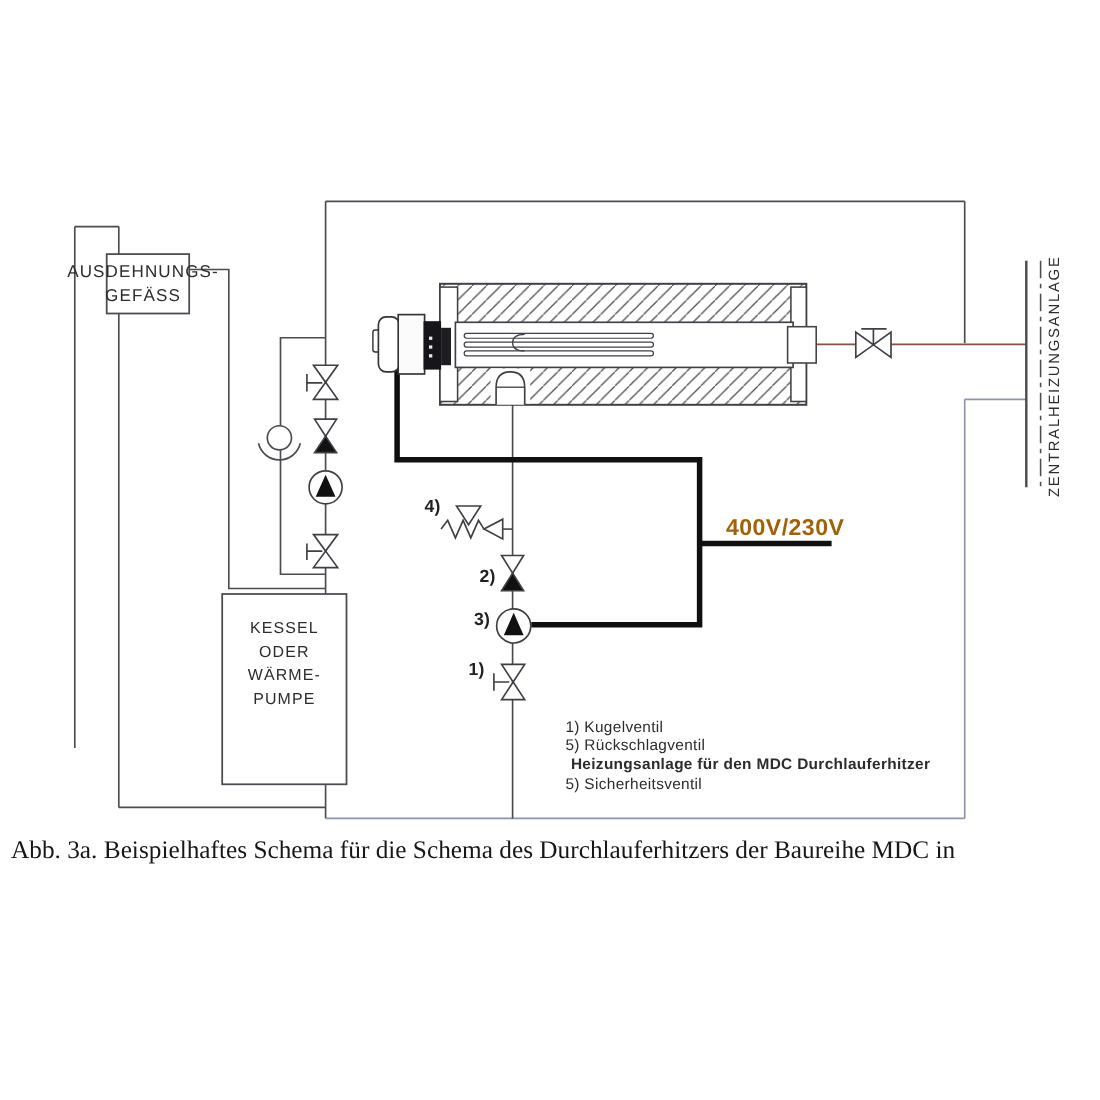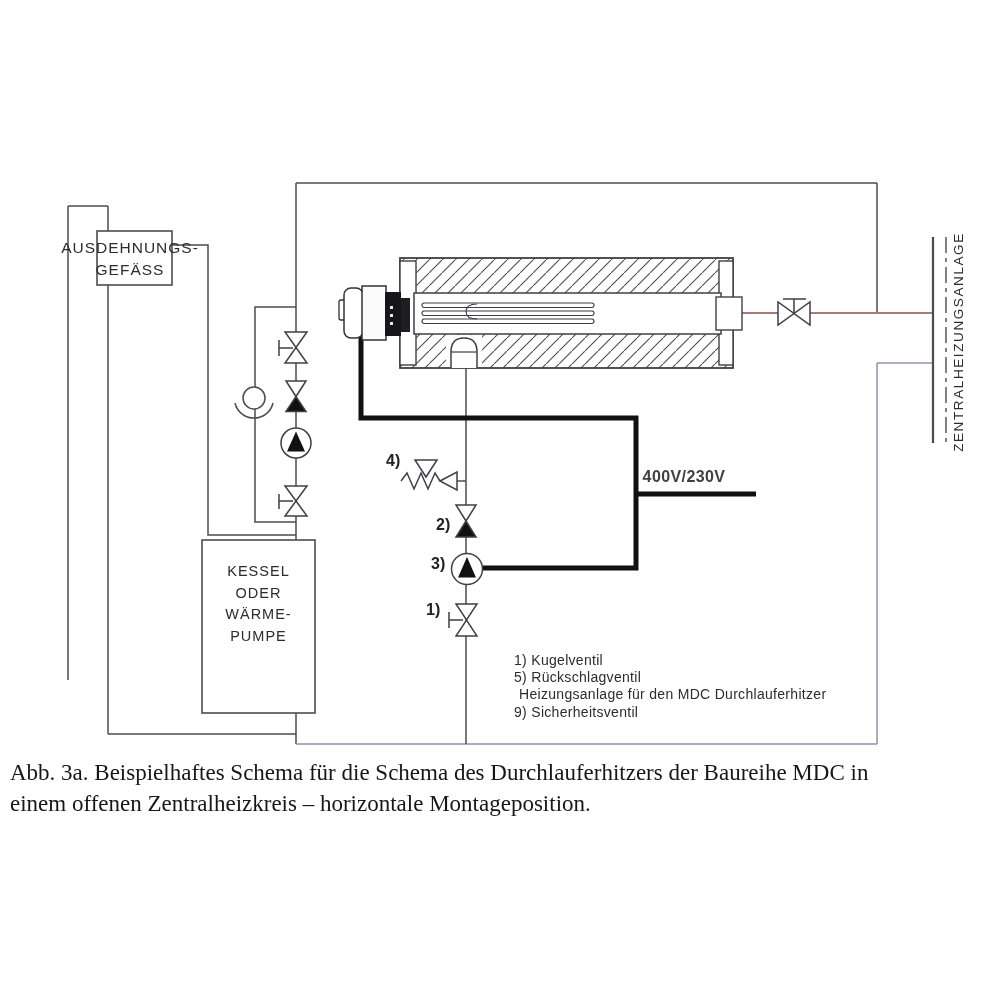--- a/index.html
+++ b/index.html
@@ -6,31 +6,31 @@
   #stage{position:relative;width:1000px;height:1000px;background:#ffffff;overflow:hidden;
          font-family:"Liberation Sans",sans-serif;}
   #schematic-svg{position:absolute;left:0;top:0;}
   .lbl{position:absolute;color:#2c2c30;}
   .tech{font-family:"Liberation Sans",sans-serif;letter-spacing:1px;}
   .box-label{text-align:center;}
   #expansion-label{left:34px;top:237px;width:192px;font-size:15.5px;line-height:22px;}
   #boiler-label{left:202px;top:561px;width:113px;font-size:14.5px;line-height:21.5px;}
   #central-heating-label{left:811px;top:332px;width:300px;height:20px;text-align:center;
     font-size:13.5px;letter-spacing:1.6px;transform:rotate(-90deg);transform-origin:center;}
-  #power-label{left:634px;top:468px;width:100px;text-align:center;font-weight:bold;
-    font-size:16px;letter-spacing:.4px;color:#404040;}
+  #power-label{left:660px;top:468px;width:100px;text-align:center;font-weight:bold;
+    font-size:21px;letter-spacing:.4px;color:#a16207;}
   .callout{position:absolute;font-weight:bold;font-size:16px;color:#222226;width:26px;}
   #callout-4{left:386px;top:452px;}
   #callout-2{left:436px;top:516px;}
   #callout-3{left:431px;top:555px;}
   #callout-1{left:426px;top:601px;}
   #legend{left:514px;top:652px;width:370px;font-size:14px;line-height:17.2px;
     letter-spacing:.3px;color:#2c2c30;}
   .legend-item{white-space:nowrap;}
-  .legend-item.cont{padding-left:5px;}
+  .legend-item.cont{padding-left:5px;font-weight:bold;}
   #caption{left:10px;top:757px;width:982px;font-family:"Liberation Serif",serif;
     font-size:23px;line-height:31px;color:#17171a;}
 </style>
 </head>
 <body>
 
 <div id="stage">
 
   <svg id="schematic-svg" width="1000" height="1000" viewBox="0 0 1000 1000">
     <defs>
@@ -183,21 +183,20 @@
 
   <div class="callout" id="callout-4">4)</div>
   <div class="callout" id="callout-2">2)</div>
   <div class="callout" id="callout-3">3)</div>
   <div class="callout" id="callout-1">1)</div>
 
   <div class="lbl tech" id="legend">
     <div class="legend-item">1) Kugelventil</div>
     <div class="legend-item">5) Rückschlagventil</div>
     <div class="legend-item cont">Heizungsanlage für den MDC Durchlauferhitzer</div>
-    <div class="legend-item">9) Sicherheitsventil</div>
+    <div class="legend-item">5) Sicherheitsventil</div>
   </div>
 
   <div class="lbl" id="caption">
     <div>Abb. 3a. Beispielhaftes Schema für die Schema des Durchlauferhitzers der Baureihe MDC in</div>
-    <div>einem offenen Zentralheizkreis – horizontale Montageposition.</div>
   </div>
 
 </div>
 
 </body></html>

